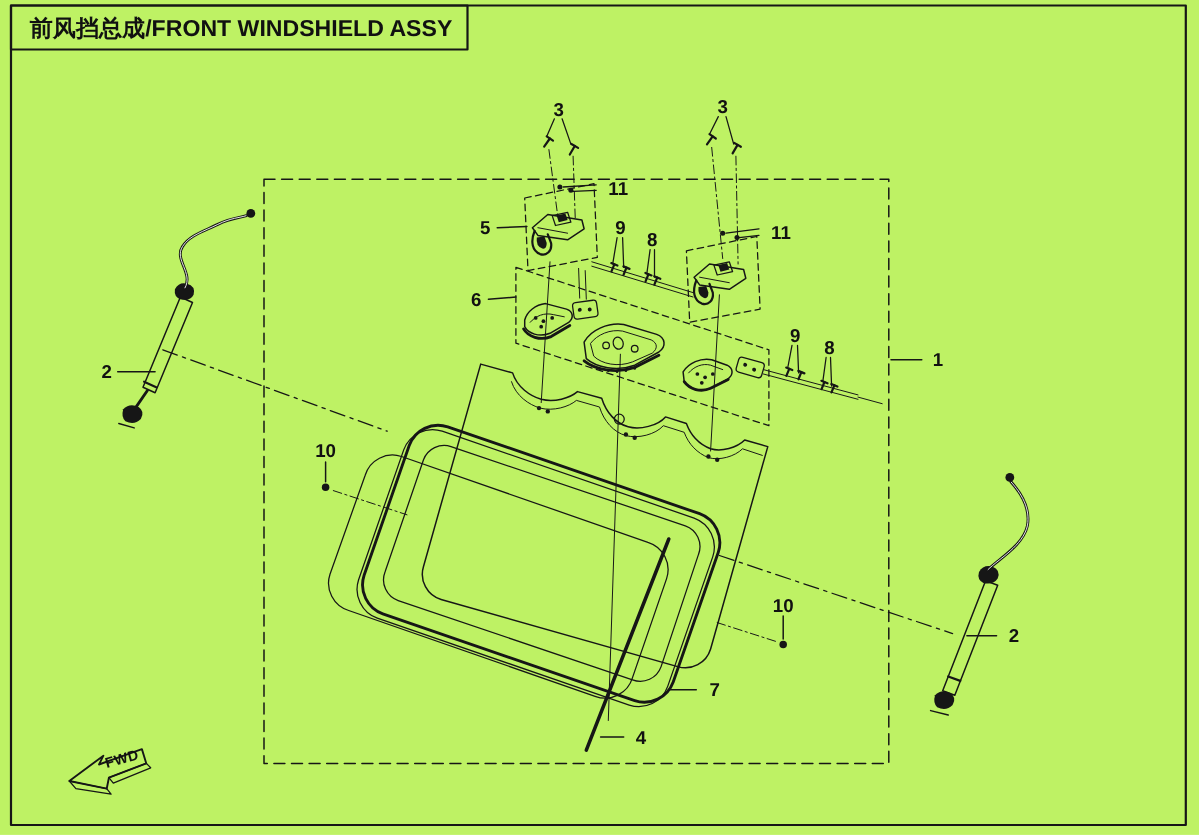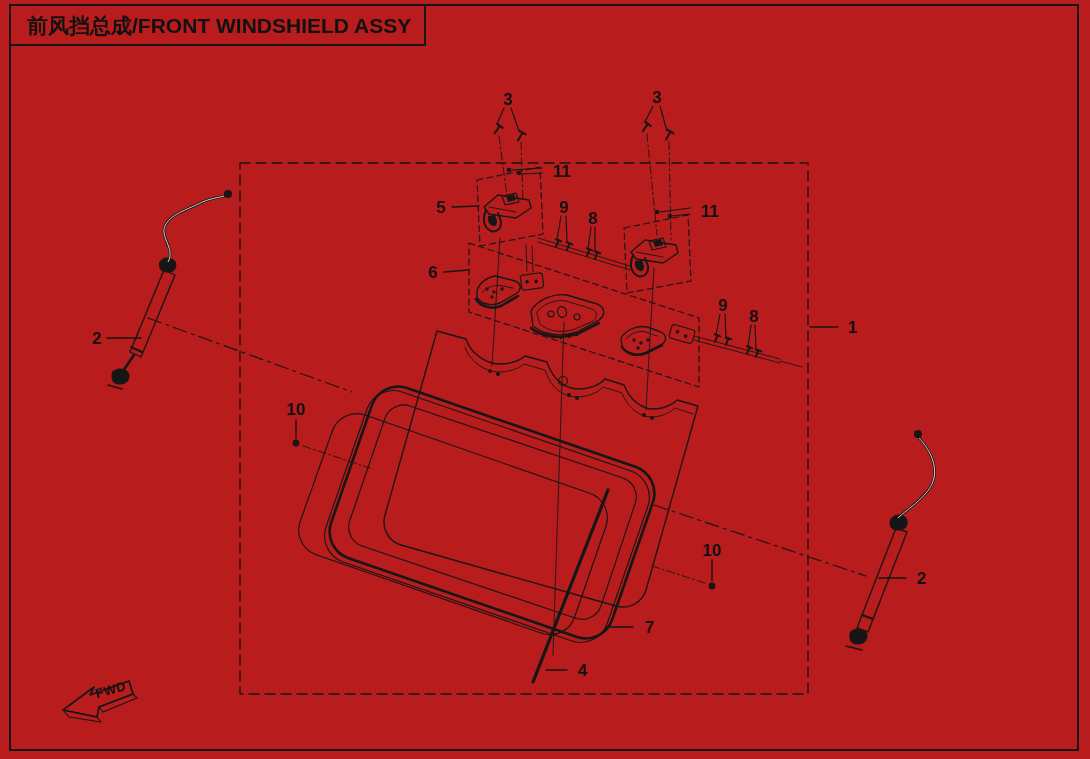--- a/index.html
+++ b/index.html
@@ -1,16 +1,16 @@
 <!DOCTYPE html>
 <html><head>
 <meta charset="utf-8">
 <style>
   html,body{margin:0;padding:0;background:#ffffff;}
-  .page{position:relative;width:1090px;height:759px;background:#b91c1c;font-family:"Liberation Sans",sans-serif;}
+  .page{position:relative;width:1090px;height:759px;background:#bef264;font-family:"Liberation Sans",sans-serif;}
   svg{display:block;}
   .ln{fill:none;stroke:#161616;stroke-linecap:round;stroke-linejoin:round;}
   .w08{stroke-width:.9}.w1{stroke-width:1.15}.w13{stroke-width:1.35}.w2{stroke-width:2}.w26{stroke-width:2.6}.w3{stroke-width:3.2}
   .dash{stroke-dasharray:10 6;}
   .dashS{stroke-dasharray:6 4;}
   .dashdot{stroke-dasharray:14 5 3 5;}
   .dashdotS{stroke-dasharray:8 3 2 3;}
   .fill{fill:#161616;stroke:none;}
   .num{font:bold 17px "Liberation Sans",sans-serif;fill:#111;}
   .ttl{font:bold 21px "Liberation Sans",sans-serif;fill:#111;}

